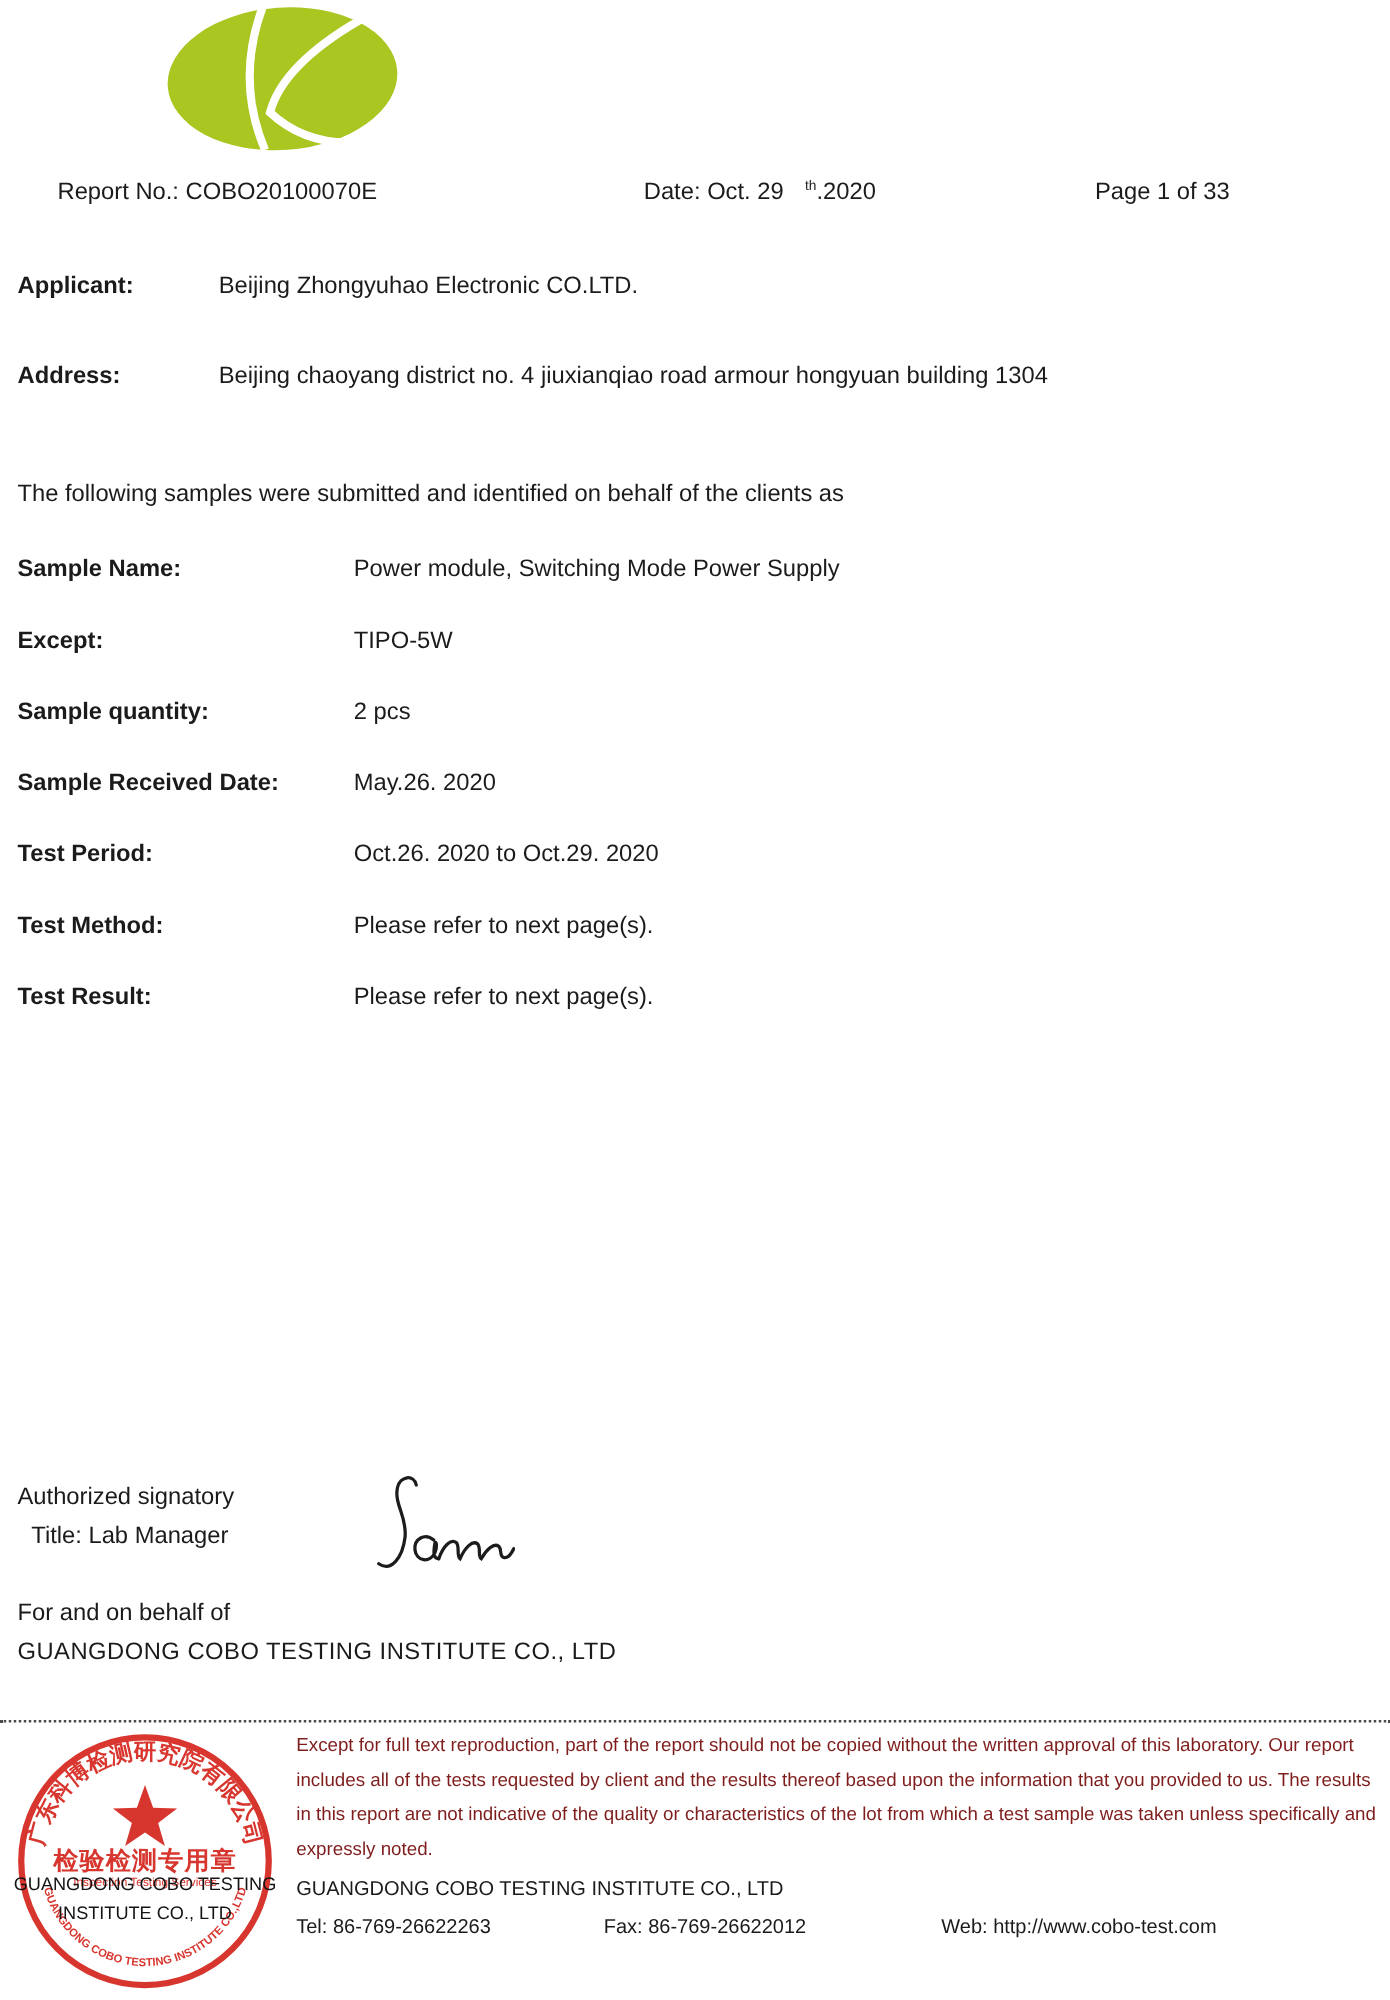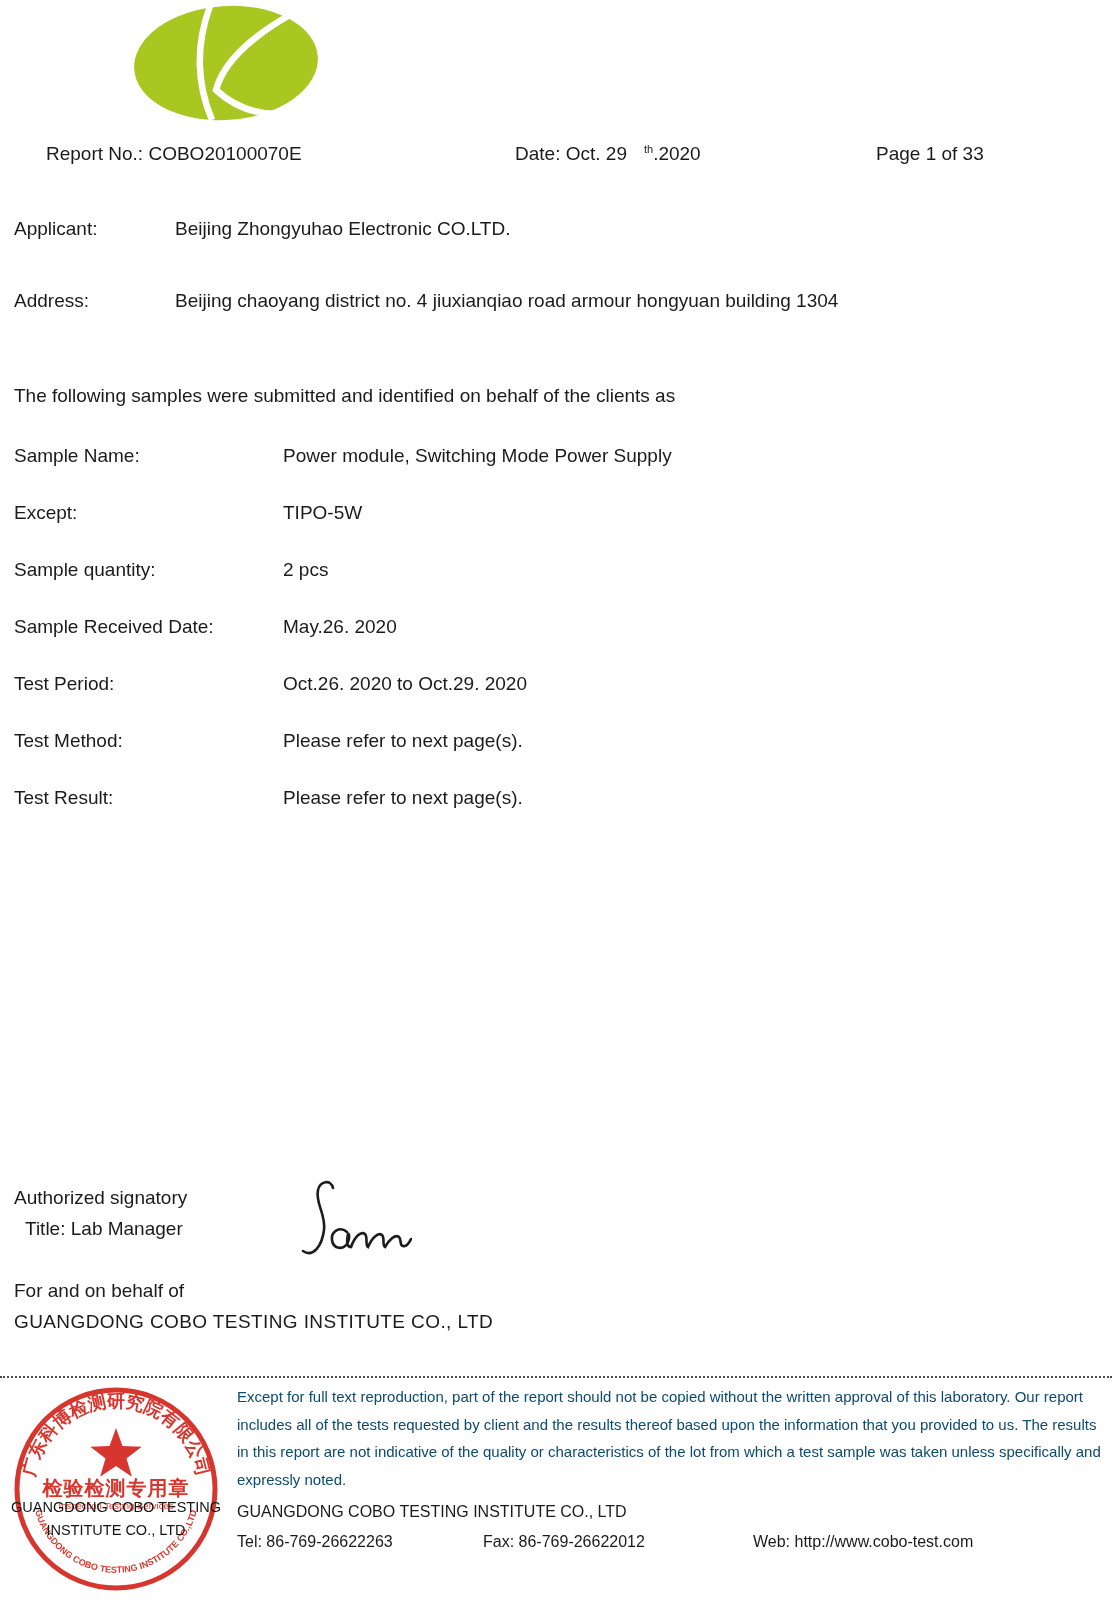--- a/index.html
+++ b/index.html
@@ -7,29 +7,29 @@
     position:relative;width:1112px;height:1600px;background:#ffffff;overflow:hidden;
     font-family:"Liberation Sans","DejaVu Sans",sans-serif;color:#1b1b1b;
   }
   .abs{position:absolute;}
   #title{
     top:46px;left:0;width:1112px;text-align:center;
     font-size:52px;font-weight:bold;color:#0d0d0d;white-space:pre;letter-spacing:1px;
   }
   .meta{top:143px;font-size:19px;}
   .body-line{font-size:19px;line-height:22px;}
-  .lbl{position:absolute;left:14px;white-space:nowrap;}
+  .lbl{position:absolute;left:14px;white-space:nowrap;font-weight:bold;}
   .val{position:absolute;white-space:nowrap;}
   .val-narrow{left:175px;}
   .row .val{left:283px;}
   .row{position:absolute;left:0;width:1112px;font-size:19px;line-height:22px;}
   sup.th{font-size:11px;vertical-align:7px;padding-left:17px;}
   #footer-rule{top:1376px;left:0;width:1112px;height:0;border-top:2px dotted #4a4a4a;}
   #footer-text{top:1383px;left:237px;width:868px;}
-  #disclaimer{font-size:15px;line-height:27.6px;color:#0c4a6e;margin:0;}
+  #disclaimer{font-size:15px;line-height:27.6px;color:#7f1d1d;margin:0;}
   .f-line{font-size:16px;line-height:30px;white-space:nowrap;}
   #contact-row{position:relative;height:30px;font-size:16px;line-height:30px;}
   #contact-row span{position:absolute;top:0;white-space:nowrap;}
   #tel{left:0;} #fax{left:246px;} #web{left:516px;}
   svg text{font-family:"Liberation Sans","DejaVu Sans",sans-serif;}
 </style>
 </head>
 <body>
 
 <div id="page">

